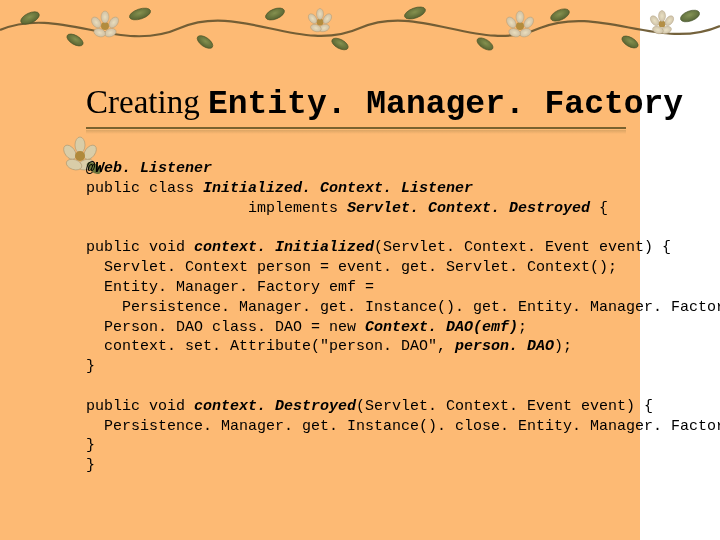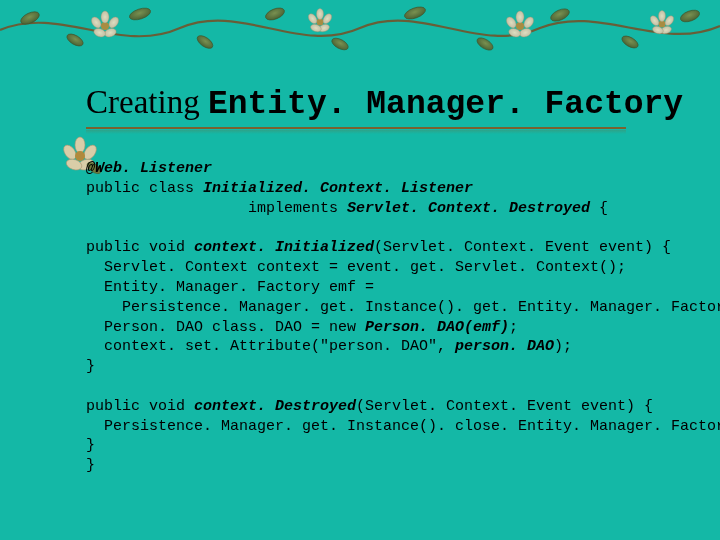--- a/index.html
+++ b/index.html
@@ -6,24 +6,24 @@
     margin: 0;
     padding: 0;
     width: 720px;
     height: 540px;
     overflow: hidden;
     font-family: Georgia, 'Times New Roman', serif;
     background: #fff;
   }
   .slide {
     position: relative;
-    width: 720px;
+    width: 640px;
     height: 540px;
     box-sizing: border-box;
-    background: #14b8a6;
+    background: #fdba74;
   }
   .floral-top {
     position: absolute;
     top: 0;
     left: 0;
     width: 720px;
     height: 62px;
     pointer-events: none;
   }
   .content {
@@ -181,24 +181,24 @@
     <div class="rule-wrap">
       <hr class="rule">
       <div class="rule-shadow"></div>
     </div>
 
     <div class="code"><span class="b">@Web. Listener</span>
 <span>public class </span><span class="b">Initialized. Context. Listener</span>
 <span>                  implements </span><span class="b">Servlet. Context. Destroyed</span><span> {</span>
 <span></span>
 <span>public void </span><span class="b">context. Initialized</span><span>(Servlet. Context. Event event) {</span>
-<span>  Servlet. Context context = event. get. Servlet. Context();</span>
+<span>  Servlet. Context person = event. get. Servlet. Context();</span>
 <span>  Entity. Manager. Factory emf =</span>
 <span>    Persistence. Manager. get. Instance(). get. Entity. Manager. Factory();</span>
-<span>  Person. DAO class. DAO = new </span><span class="b">Person. DAO(emf)</span><span>;</span>
+<span>  Person. DAO class. DAO = new </span><span class="b">Context. DAO(emf)</span><span>;</span>
 <span>  context. set. Attribute("person. DAO", </span><span class="b">person. DAO</span><span>);</span>
 <span>}</span>
 <span></span>
 <span>public void </span><span class="b">context. Destroyed</span><span>(Servlet. Context. Event event) {</span>
 <span>  Persistence. Manager. get. Instance(). close. Entity. Manager. Factory();</span>
 <span>}</span>
 <span>}</span></div>
   </div>
 
 </div>

